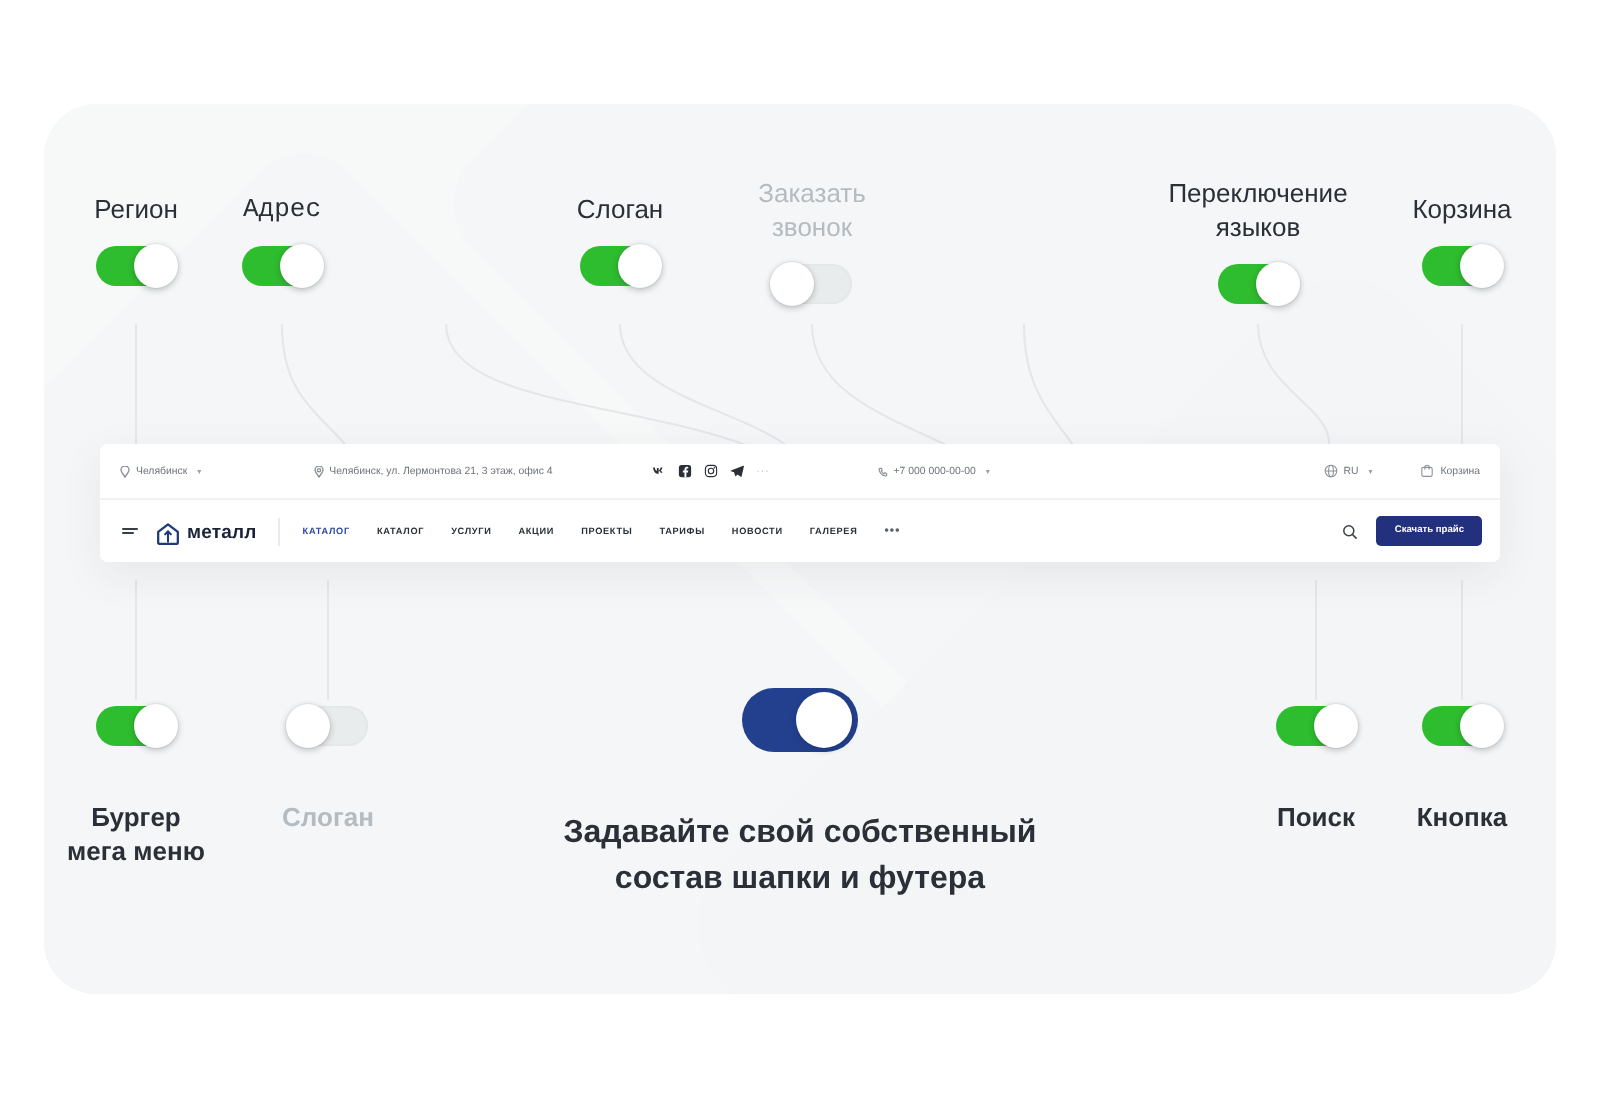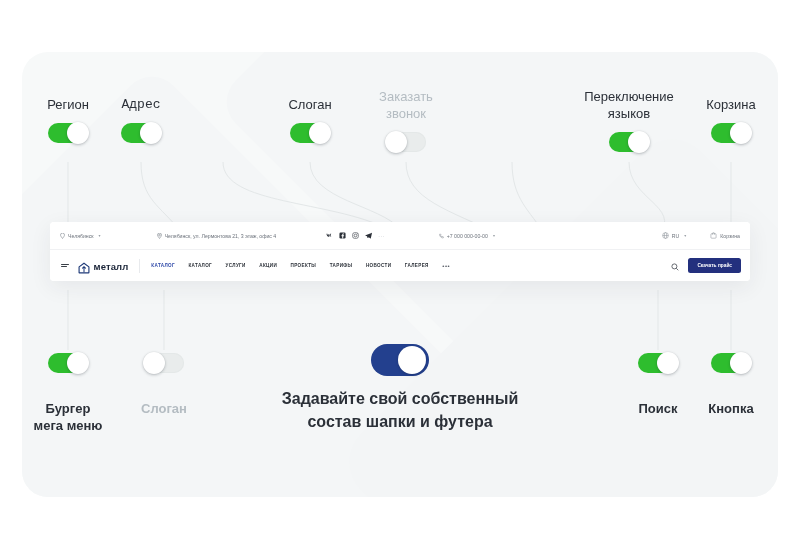--- a/index.html
+++ b/index.html
@@ -100,21 +100,21 @@
     background: #23408e;
   }
   .sw-big .knob {
     position: absolute; top: 2px; right: 3px;
     width: 28px; height: 28px;
     border-radius: 50%;
     background: #ffffff;
     box-shadow: 0 1px 3px rgba(20,30,60,.3);
   }
   .center-caption {
-    margin-top: 11px;
+    margin-top: 29px;
     font-size: 16px;
     font-weight: bold;
     line-height: 23px;
     color: #2b3038;
     text-align: center;
     white-space: pre-line;
   }
 
   
   .site {

